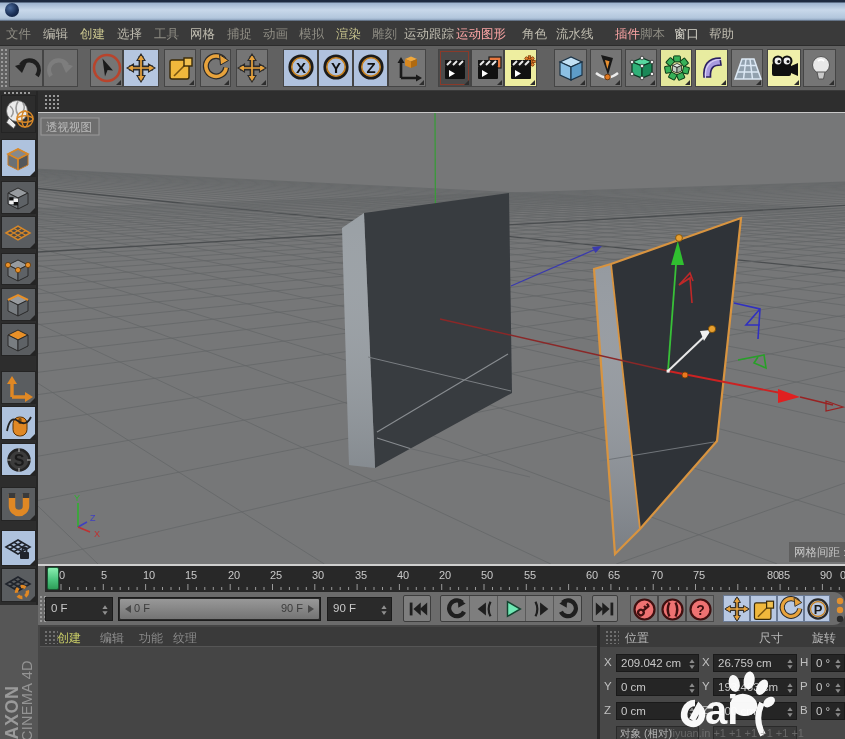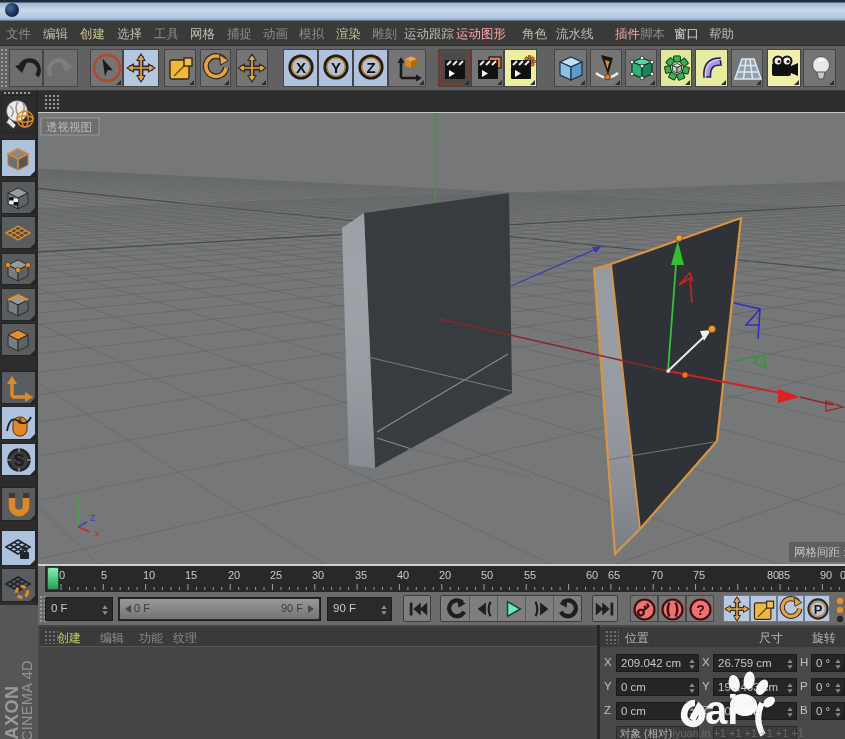--- a/index.html
+++ b/index.html
@@ -695,21 +695,21 @@
           <rect x="760.0" y="21" width="1" height="3" fill="#9a9a9a"></rect>
           <rect x="768.4" y="21" width="1" height="3" fill="#9a9a9a"></rect>
           <rect x="776.9" y="18" width="1" height="6" fill="#9a9a9a"></rect>
           <rect x="785.4" y="21" width="1" height="3" fill="#9a9a9a"></rect>
           <rect x="793.8" y="21" width="1" height="3" fill="#9a9a9a"></rect>
         </svg>
         <div class="abs" style="left:795px;top:3px;font-size:11px;color:#c9c9c9;">0</div>
       </div>
   </div>
 
-  <div class="abs" style="left:0;top:592px;width:845px;height:33px;background:#6b6b6b;">
+  <div class="abs" style="left:0;top:592px;width:845px;height:33px;background:#6b6b6b;border-radius:12px;">
     <div class="abs dots" style="left:40px;top:4px;width:8px;height:26px;"></div>
     <div class="abs" style="left:45px;top:5px;width:68px;height:24px;background:#2a2a2a;border:1px solid #1c1c1c;box-sizing:border-box;color:#c8c8c8;font-size:11.5px;">
         <span style="position:absolute;left:5px;top:4px;">0 F</span>
         <svg style="position:absolute;right:4px;top:7px" width="6" height="10" viewBox="0 0 8 13">
           <path d="M4 0 L7.5 5 L0.5 5 Z M4 13 L7.5 8 L0.5 8 Z" fill="#909090"></path>
         </svg>
       </div>
       <div class="abs" style="left:118px;top:5px;width:203px;height:24px;background:#2a2a2a;border:1px solid #1c1c1c;box-sizing:border-box;">
         <div class="abs" style="left:1px;top:1px;width:199px;height:20px;background:linear-gradient(#989898,#747474);border-radius:1px;">
           <svg style="position:absolute;left:3px;top:5px" width="10" height="10" viewBox="0 0 10 10">

